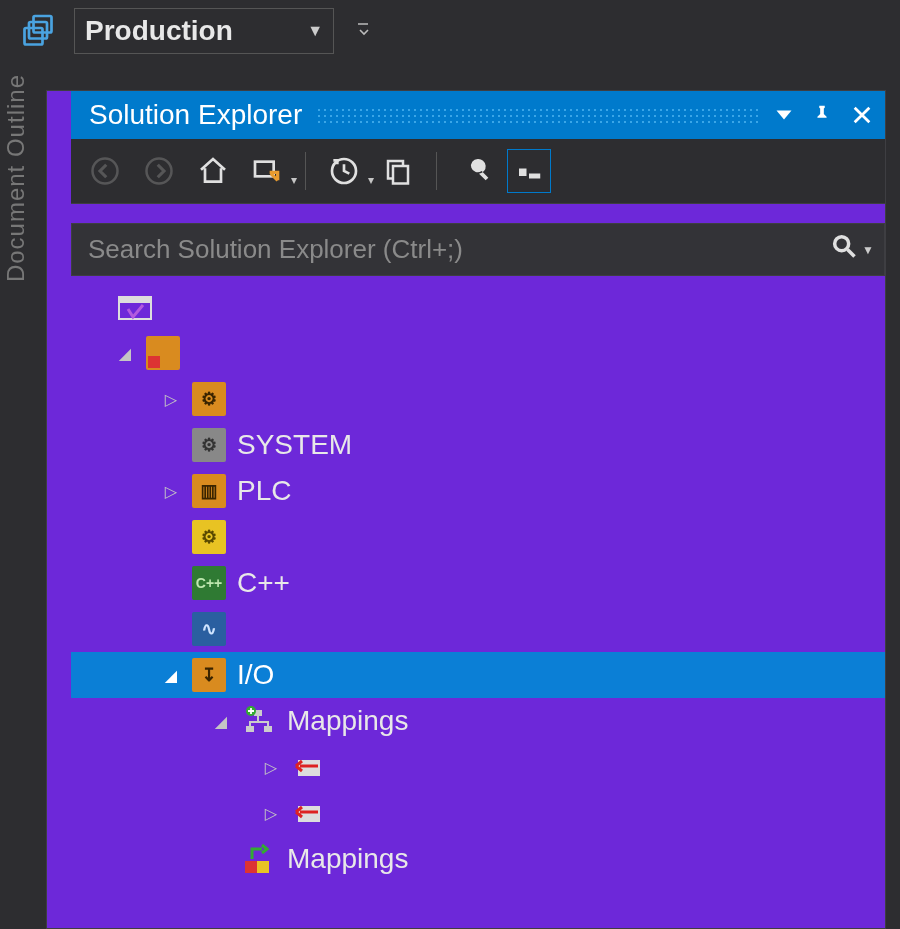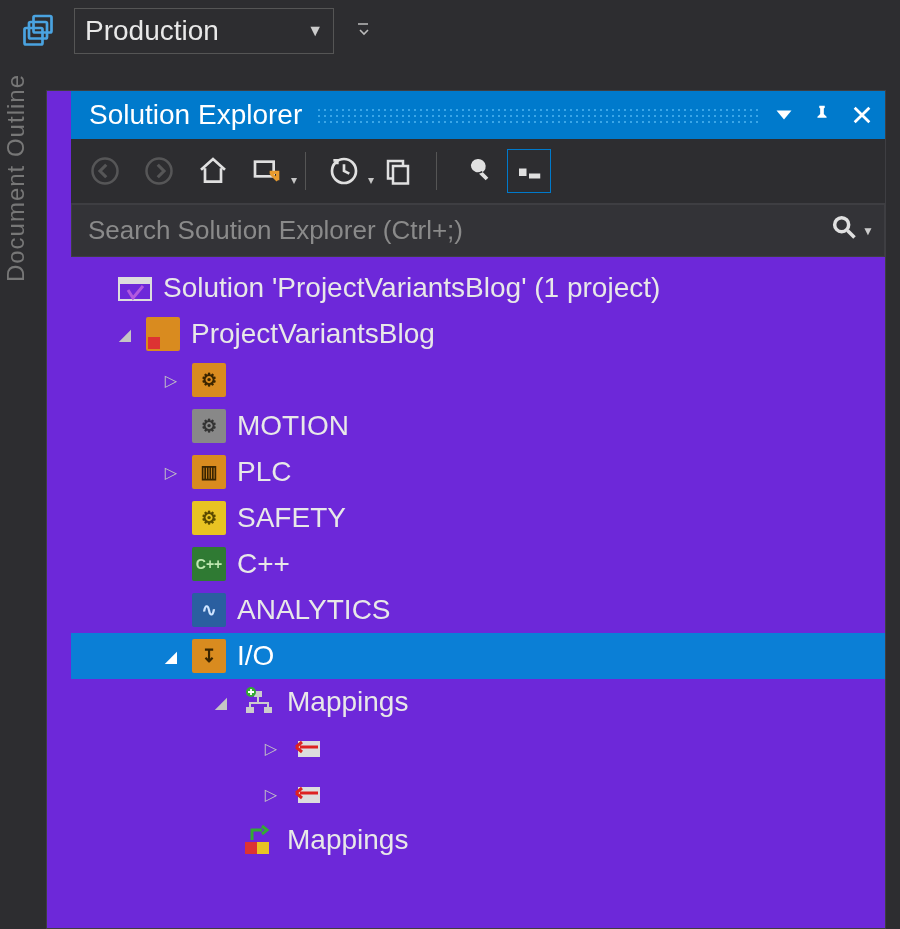--- a/index.html
+++ b/index.html
@@ -25,20 +25,21 @@
   .dropdown {
     display: flex;
     align-items: center;
     border: 1px solid #555;
     background: #2d2d30;
     padding: 6px 10px;
     min-width: 260px;
     justify-content: space-between;
     font-size: 28px;
     color: #e8e8e8;
+    font-weight: bold;
   }
   .dropdown .chev {
     font-size: 16px;
     color: #ccc;
   }
   .overflow-icon {
     color: #999;
     font-size: 22px;
     padding: 0 4px;
   }
@@ -127,20 +128,21 @@
 
   .searchbar {
     display: flex;
     align-items: center;
     background: #333337;
     border: 1px solid #3e3e42;
     padding: 8px 10px 8px 16px;
     color: #8a8a8a;
     font-size: 26px;
     justify-content: space-between;
+    margin-top: 19px;
   }
   .searchbar .sicon { display:inline-flex; align-items:center; gap:4px; }
   .searchbar .sicon .chev{ font-size:12px; color:#ccc; }
 
   .tree {
     flex: 1;
     overflow: hidden;
     padding: 8px 0 0 0;
     font-size: 28px;
     color: #e8e8e8;
@@ -309,76 +311,72 @@
 
     <div class="node indent0">
       <span class="expander"></span>
       <span class="nicon">
         <svg width="34" height="28" viewBox="0 0 34 28">
             <rect x="1" y="4" width="32" height="22" fill="none" stroke="#ddd" stroke-width="2"></rect>
             <rect x="1" y="4" width="32" height="6" fill="#ddd"></rect>
             <path d="M10 16 l5 8 l10 -12" stroke="#b25adf" stroke-width="3" fill="none"></path>
           </svg>
       </span>
-      <span>Solution 'ProjectVariantsBlog' (1 project)</span>
     </div>
 
     <div class="node indent1">
       <span class="expander">◢</span>
       <span class="nicon">
           <span class="ibox proj"></span>
         </span>
-      <span>ProjectVariantsBlog</span>
     </div>
 
     <div class="node indent2">
       <span class="expander">▷</span>
       <span class="nicon">
           <span class="ibox orange">⚙</span>
         </span>
     </div>
 
     <div class="node indent2">
       <span class="expander"></span>
       <span class="nicon">
           <span class="ibox gray">⚙</span>
         </span>
-      <span>MOTION</span>
+      <span>SYSTEM</span>
     </div>
 
     <div class="node indent2">
       <span class="expander">▷</span>
       <span class="nicon">
           <span class="ibox orange">▥</span>
         </span>
       <span>PLC</span>
     </div>
 
     <div class="node indent2">
       <span class="expander"></span>
       <span class="nicon">
           <span class="ibox yellow">⚙</span>
         </span>
-      <span>SAFETY</span>
     </div>
 
     <div class="node indent2">
       <span class="expander"></span>
       <span class="nicon">
           <span class="ibox green">C++</span>
         </span>
       <span>C++</span>
     </div>
 
     <div class="node indent2">
       <span class="expander"></span>
       <span class="nicon">
           <span class="ibox blue">∿</span>
         </span>
-      <span>ANALYTICS</span>
     </div>
 
     <div class="node indent2 selected">
       <span class="expander" style="color:#fff">◢</span>
       <span class="nicon">
           <span class="ibox orange">↧</span>
         </span>
       <span>I/O</span>
     </div>
 

